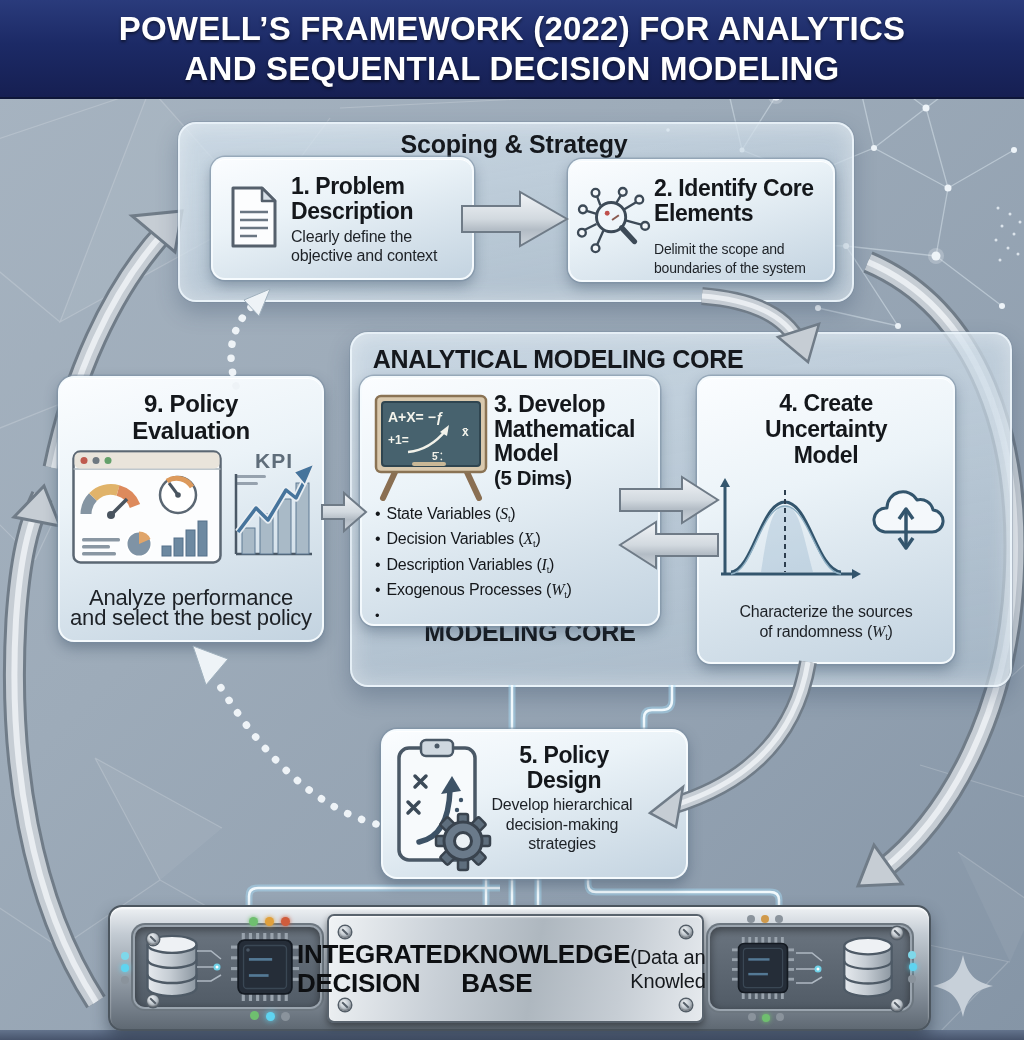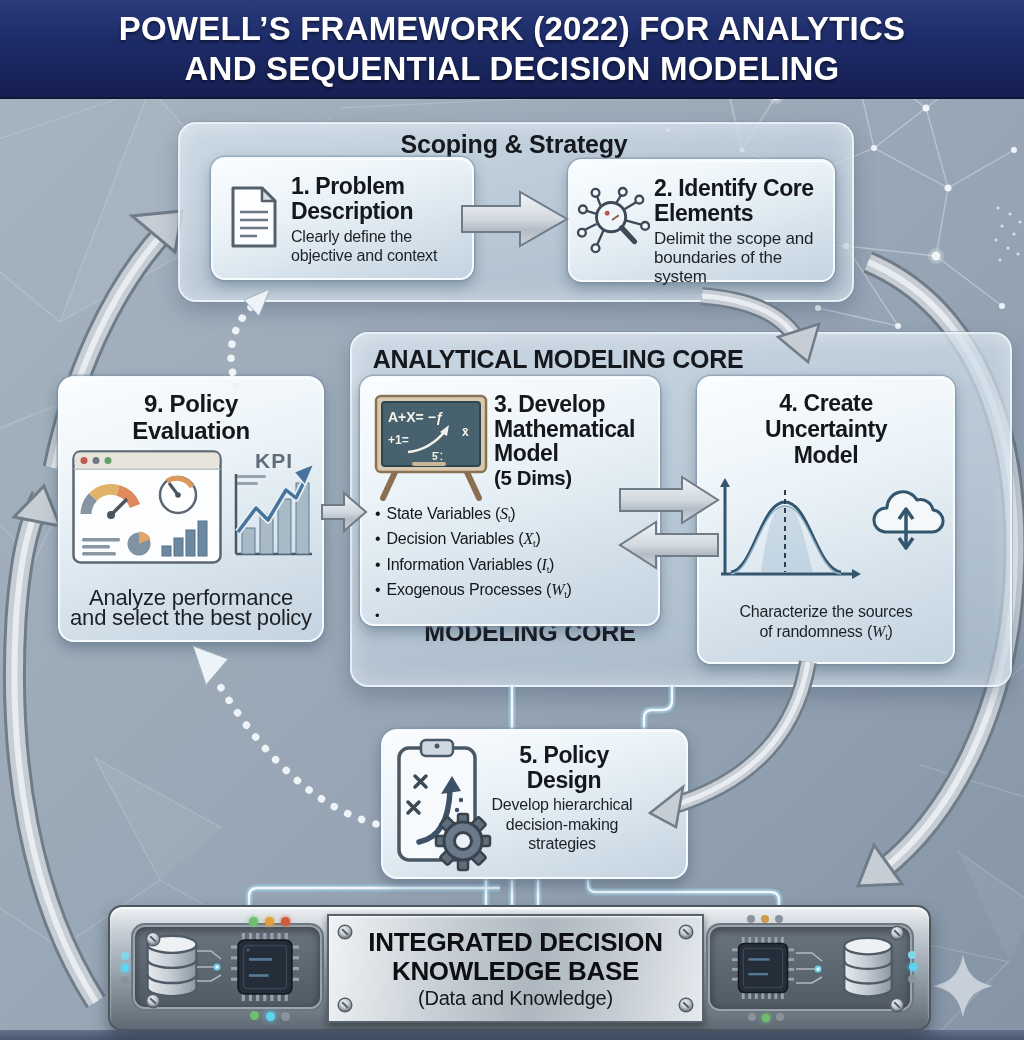--- a/index.html
+++ b/index.html
@@ -31,24 +31,24 @@
   .bullet i{font-style:italic;font-family:"Liberation Serif",serif;}
   .bullet sub, .fml sub{font-size:.58em;vertical-align:-0.35em;letter-spacing:-.3px;}
   .fml i{font-style:italic;font-family:"Liberation Serif",serif;}
   
   #kb{left:108px;top:905px;width:819px;height:122px;z-index:5;border-radius:14px;
     background:linear-gradient(180deg,#eef1f4 0%,#c3cbd3 22%,#97a1ab 55%,#7aununsed 0,#78828d 80%,#5f6973 100%);
     background:linear-gradient(180deg,#eef1f4 0%,#c3cbd3 22%,#97a1ab 55%,#78828d 80%,#5f6973 100%);
     border:2px solid #4c565f;box-shadow:0 8px 16px rgba(30,42,58,.45),inset 0 2px 2px rgba(255,255,255,.75);}
   .kb-panel{position:absolute;background:linear-gradient(180deg,#6a747f,#515b66);border-radius:10px;
     box-shadow:0 0 0 2px #9aa4ae,0 0 0 4px #6d7780,inset 0 3px 8px rgba(0,0,0,.45);}
-  #kb-plate{position:absolute;left:217px;top:7px;width:373px;height:105px;border-radius:0;
+  #kb-plate{position:absolute;left:217px;top:7px;width:373px;height:105px;border-radius:7px;
     background:linear-gradient(100deg,#f0f3f5 0%,#c9d0d7 30%,#aeb7bf 55%,#c6cdd4 78%,#e6eaee 100%);
     border:2px solid #59636d;box-shadow:inset 0 1px 2px #fff,0 3px 7px rgba(0,0,0,.4);
-    display:flex;flex-direction:column;align-items:center;justify-content:center;}
+    display:flex;align-items:center;justify-content:center;}
   #kb-plate .l12{font-weight:bold;font-size:26px;line-height:29px;color:#0d0f12;letter-spacing:-.3px;}
   #kb-plate .l3{font-size:20px;line-height:24px;color:#15181c;letter-spacing:-.2px;}
   .screw{position:absolute;width:12px;height:12px;border-radius:50%;
     background:radial-gradient(circle at 35% 30%,#f2f5f7,#b9c1c9 55%,#7d8791);
     box-shadow:0 0 0 1.5px #545e68,inset 0 -1px 2px rgba(0,0,0,.4);}
   .screw::after{content:'';position:absolute;left:2px;right:2px;top:5px;height:2px;background:#57606a;transform:rotate(45deg);}
   .lt{position:absolute;border-radius:50%;width:9px;height:9px;}
   #bottom-strip{left:0;top:1030px;width:1024px;height:10px;z-index:1;
     background:linear-gradient(180deg,#63738c,#47546c);}
 </style>
@@ -195,21 +195,21 @@
       </g>
       <circle cx="35" cy="31" r="15" fill="rgba(240,246,250,.65)" stroke="#3d4a57" stroke-width="3"></circle>
       <path d="M46,42 L59,56" stroke="#3d4a57" stroke-width="5.5" stroke-linecap="round"></path>
       <circle cx="31" cy="27" r="2.5" fill="#c0504d"></circle>
       <path d="M36,34 L43,29" stroke="#8a5a50" stroke-width="2"></path>
     </svg>
     <div class="abs ttl" style="left:84px;top:15px;font-size:23px;line-height:25px;">
       <div>2. Identify Core</div>
         <div>Elements</div>
     </div>
-    <div class="abs sub" style="left:84px;top:68px;font-size:17px;line-height:19px;">
+    <div class="abs sub" style="left:84px;top:79px;font-size:14px;line-height:19px;">
       <div>Delimit the scope and</div>
         <div>boundaries of the system</div>
     </div>
   </div>
 
   <div class="abs card" style="left:360px;top:376px;width:296px;height:246px;">
     <svg class="abs" style="left:12px;top:16px;" width="114" height="106" viewBox="0 0 114 106">
       <path d="M22,76 L9,104 M92,76 L105,104" stroke="#8a6f52" stroke-width="6" stroke-linecap="round"></path>
       <rect x="2" y="2" width="110" height="76" rx="5" fill="#d9c9ae" stroke="#8a7354" stroke-width="2.5"></rect>
       <rect x="8" y="8" width="98" height="64" rx="3" fill="#47626e" stroke="#2f4550" stroke-width="2"></rect>
@@ -231,21 +231,21 @@
         <div class="bullet">
           <span class="dot">•</span>
           <span><span>State Variables (</span><i>S</i><sub>t</sub><span>)</span></span>
         </div>
         <div class="bullet">
           <span class="dot">•</span>
           <span><span>Decision Variables (</span><i>X</i><sub>t</sub><span>)</span></span>
         </div>
         <div class="bullet">
           <span class="dot">•</span>
-          <span><span>Information Variables (</span><i>I</i><sub>t</sub><span>)</span></span>
+          <span><span>Description Variables (</span><i>I</i><sub>t</sub><span>)</span></span>
         </div>
         <div class="bullet">
           <span class="dot">•</span>
           <span><span>Exogenous Processes (</span><i>W</i><sub>t</sub><span>)</span></span>
         </div>
         <div class="bullet" style="font-size: 13px; letter-spacing: -0.3px;">
           <span class="dot">•</span>
         </div>
       </div>
   </div>

